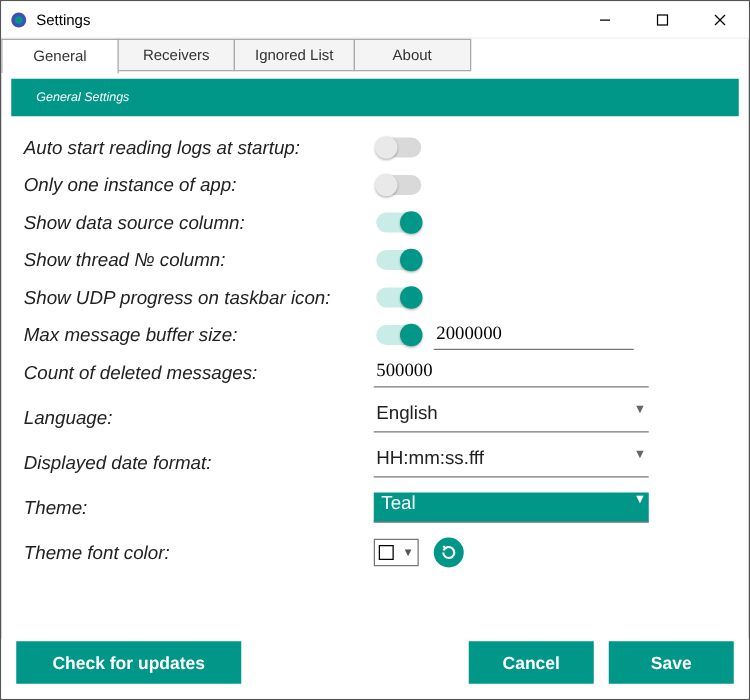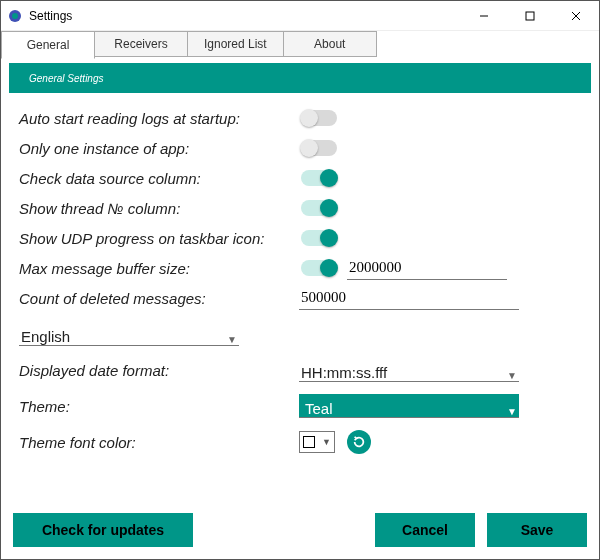--- a/index.html
+++ b/index.html
@@ -40,37 +40,37 @@
   .knob { width:18px; height:18px; border-radius:50%; position:absolute; top:-1px;
           box-shadow:0 1px 2px rgba(0,0,0,.3);}
   .toggle.off .knob { left:-1px; background:#e9e9e9; }
   .toggle.on  .knob { right:-1px; background:#009688; }
   
   .uinput { border:none; border-bottom:1px solid #777; font-size:15px;
             height:24px; padding:0 2px; outline:none; background:transparent;
             width:200px; margin-left:10px;font-family:Liberation Serif, serif;}
   
   .dd { border-bottom:1px solid #777; height:24px; width:220px; margin-left:0;
-        display:flex; align-items:flex-end; justify-content:space-between;
+        display:flex; align-items:flex-start; justify-content:space-between;
         font-size:15px; color:#222; padding:0 2px;}
   .dd .caret { font-size:10px; color:#666; }
   .dd.teal { background:#009688; color:#fff; padding-left:6px; }
   .dd.teal .caret{ color:#fff; }
   
   .swatch { width:36px; height:22px; border:1px solid #777; display:flex;
             align-items:center; justify-content:space-between; padding:0 3px 0 3px;}
   .swatch .sq { width:12px; height:12px; border:1px solid #000; background:#fff;}
   .swatch .caret{ font-size:9px; color:#555; }
   .round { width:24px; height:24px; border-radius:50%; background:#009688;
            margin-left:12px; display:flex; align-items:center; justify-content:center;}
   .round svg { width:14px; height:14px; stroke:#fff; stroke-width:2; fill:none;}
   
   .footer { height:48px; background:#fff; display:flex; align-items:center;
             padding:0 12px 10px 12px; gap:12px;}
-  .btn { background:#009688; color:#000000; font-size:14px; font-weight:600;
+  .btn { background:#009688; color:#ffffff; font-size:14px; font-weight:600;
          height:34px; display:flex; align-items:center; justify-content:center;
          border:none; }
   .btn.updates { width:180px; }
   .footer .spacer { flex:1; }
   .btn.save, .btn.cancel { width:100px; }
 </style>
 </head>
 <body>
 
 <div class="window">
@@ -126,21 +126,21 @@
     <div class="row">
         <span class="label">Only one instance of app:</span>
       <div class="controls">
           <div class="toggle off">
             <div class="knob"></div>
           </div>
         </div>
       </div>
 
     <div class="row">
-        <span class="label">Check data source column:</span>
+        <span class="label">Show data source column:</span>
       <div class="controls">
           <div class="toggle on">
             <div class="knob"></div>
           </div>
         </div>
       </div>
 
     <div class="row">
         <span class="label">Show thread № column:</span>
       <div class="controls">
@@ -170,20 +170,21 @@
       </div>
 
     <div class="row">
         <span class="label" style="width:250px">Count of deleted messages:</span>
       <div class="controls">
         <input class="uinput" style="width: 220px; margin-left: 30px;" value="500000">
       </div>
       </div>
 
     <div class="row" style="margin-top:6px">
+        <span class="label" style="width:280px">Language:</span>
       <div class="controls">
         <div class="dd">
           <span>English</span>
           <span class="caret">▼</span>
         </div>
       </div>
       </div>
 
     <div class="row" style="margin-top:6px">
         <span class="label" style="width:280px">Displayed date format:</span>

